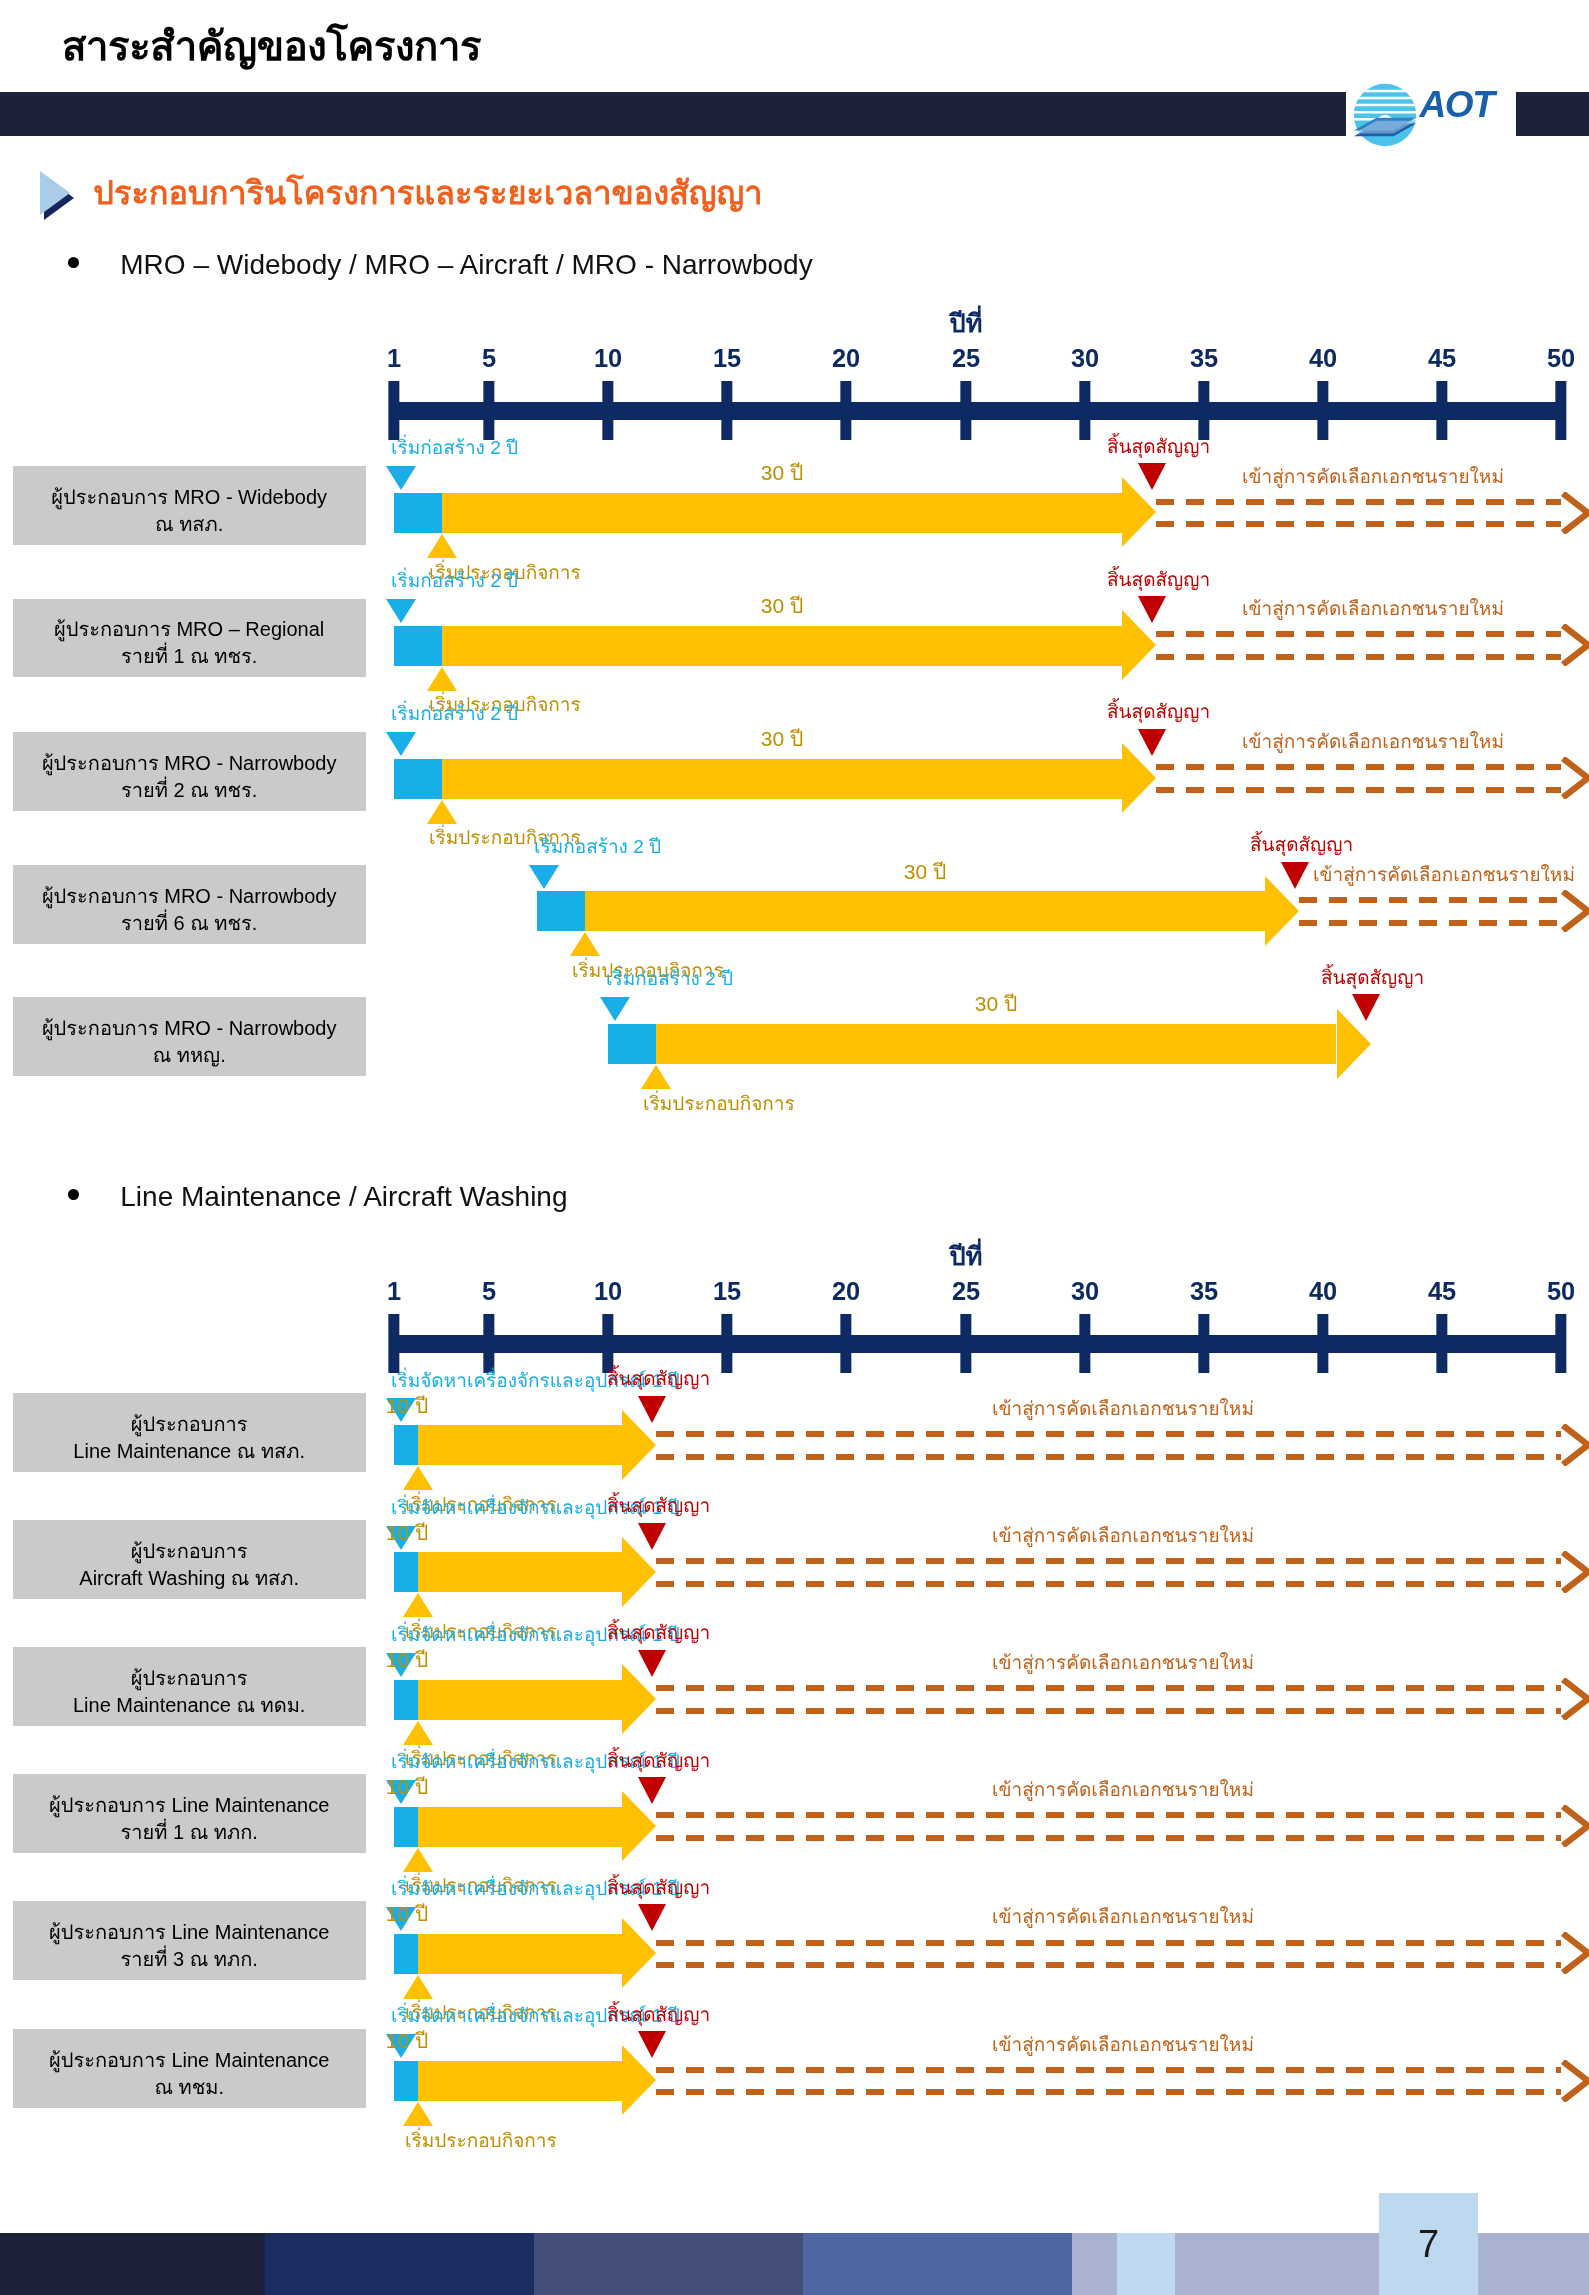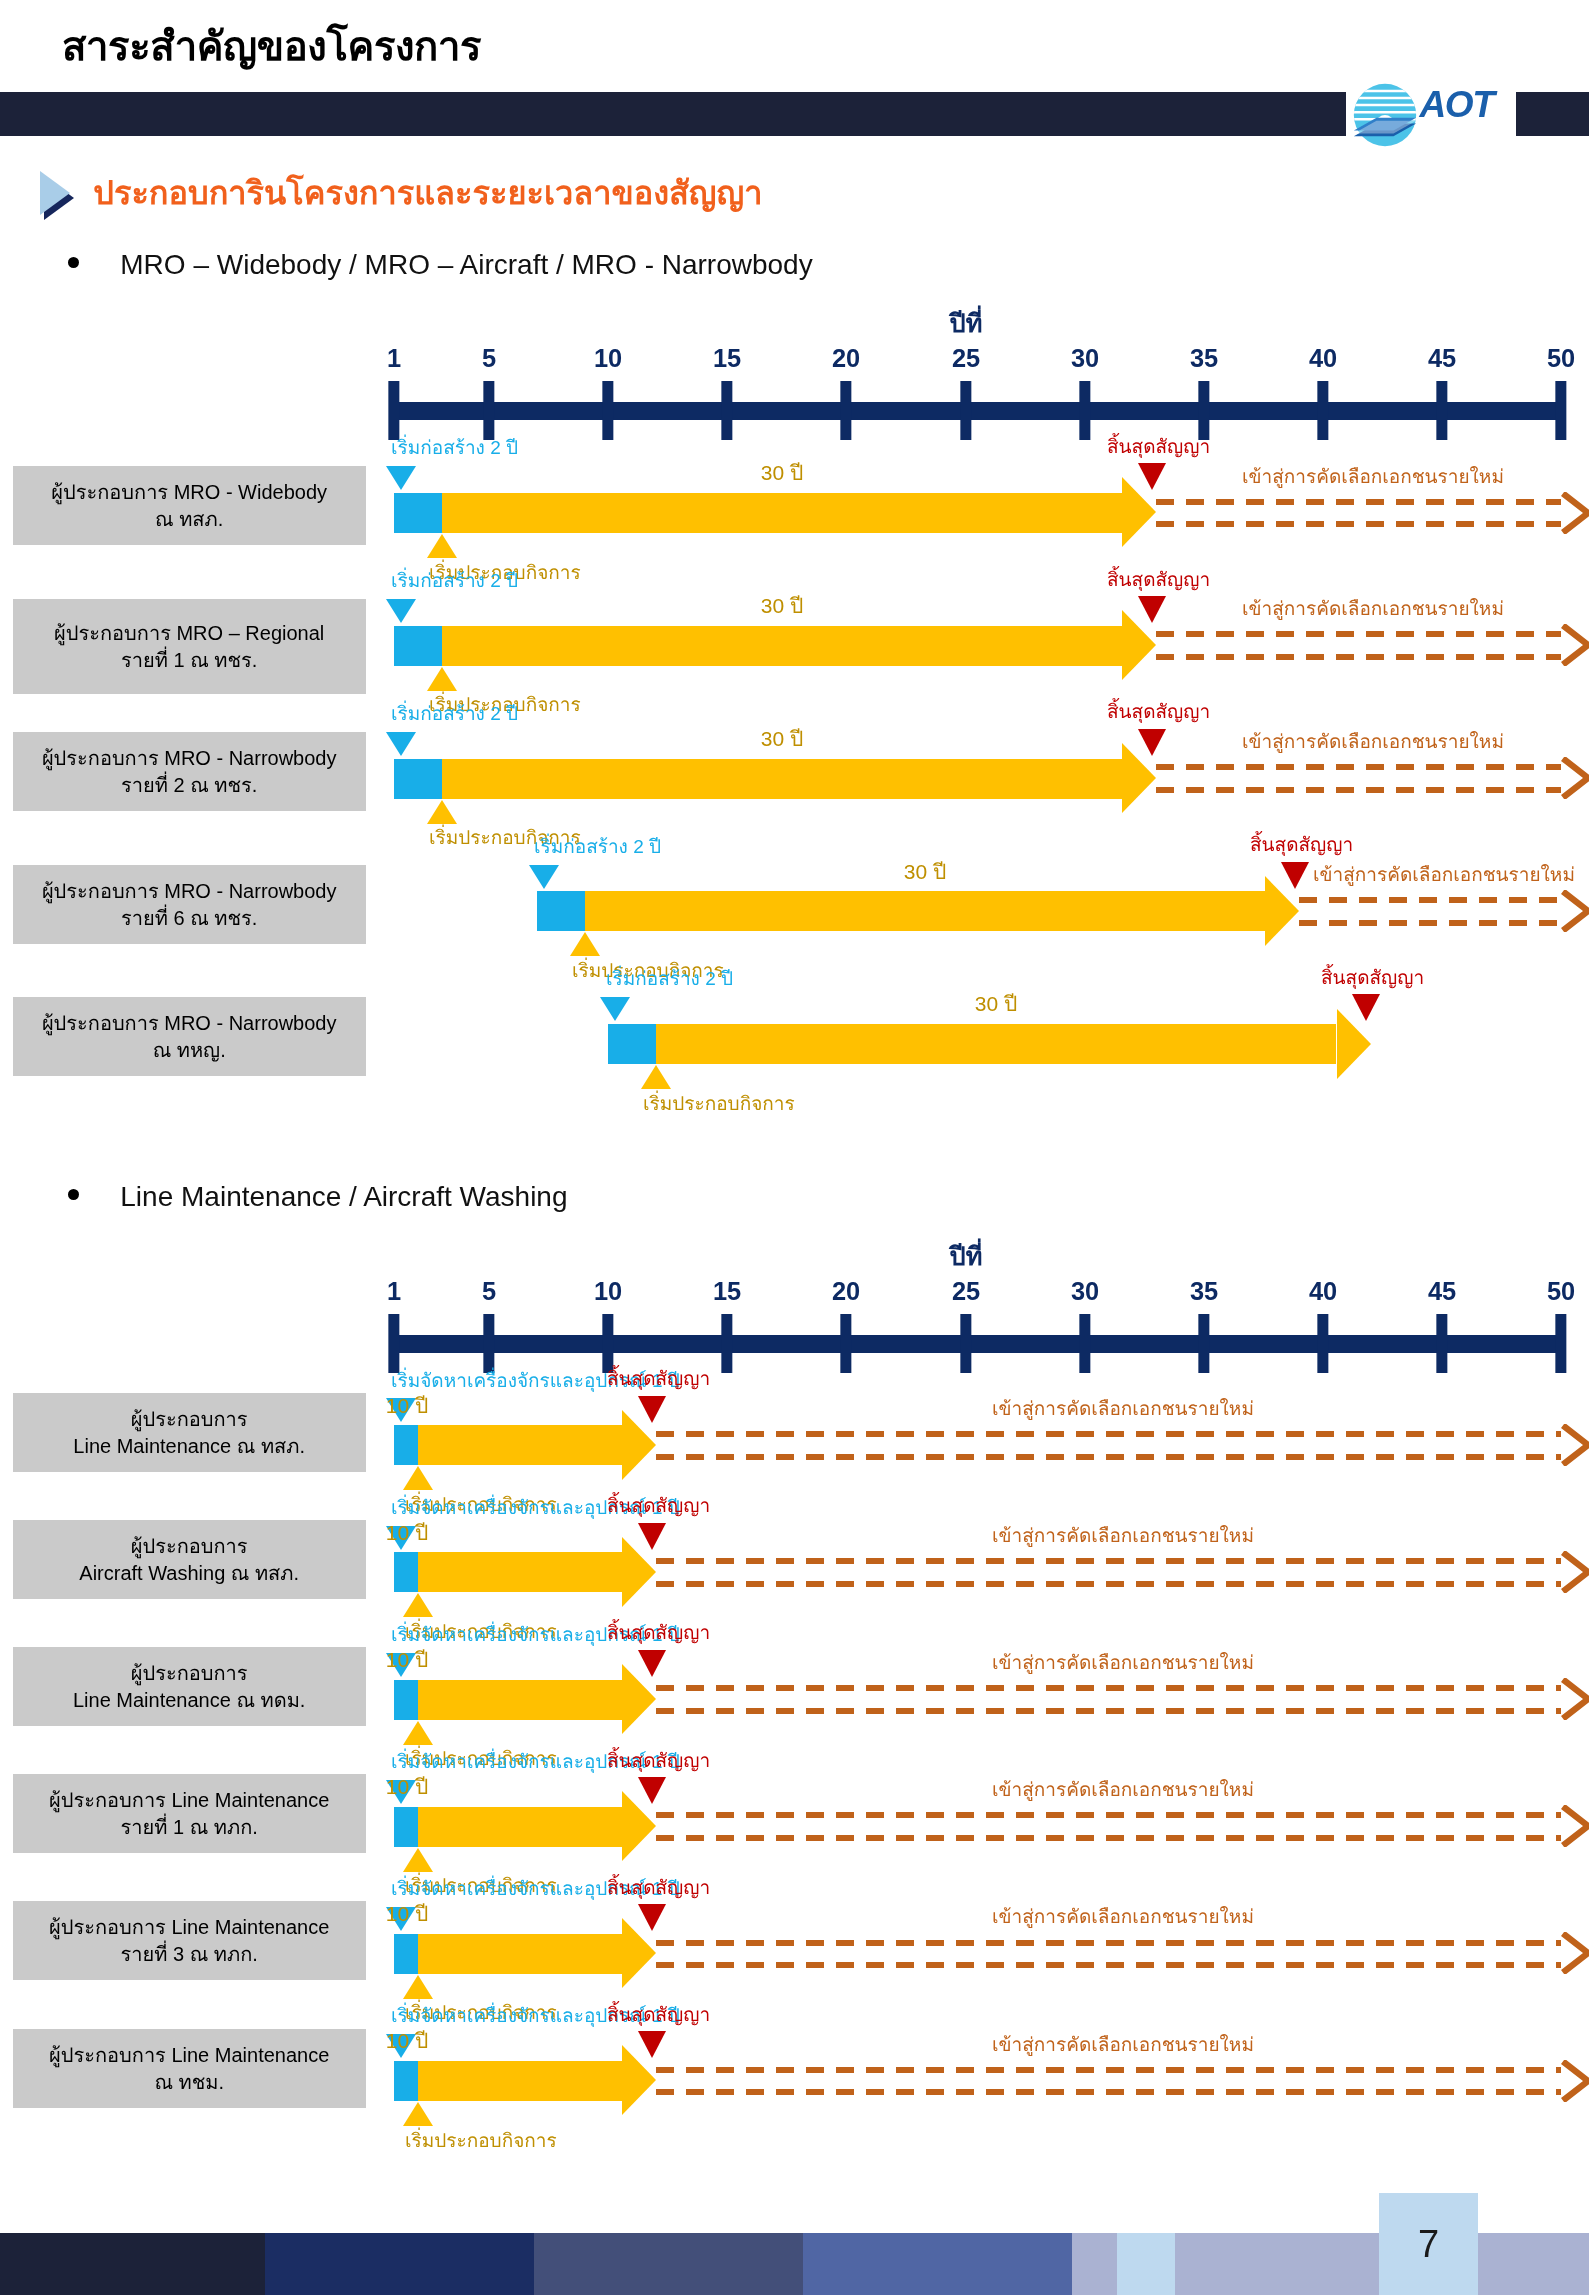--- a/index.html
+++ b/index.html
@@ -69,21 +69,21 @@
     transform:translateX(-50%); white-space:nowrap;
   }
   .axis-caption{
     position:absolute; font-size:25.4px; font-weight:bold; color:#0d2a63;
     transform:translateX(-50%); white-space:nowrap;
   }
 
   
   .rowlabel{
     position:absolute; background:#cacaca; color:#000;
-    display:flex; flex-direction:column; align-items:center; justify-content:center;
+    display:flex; flex-direction:column; align-items:center; justify-content:flex-end;
     text-align:center; font-size:20px; line-height:1.34; padding:7px 7px;
   }
   .rowlabel span{ display:block; white-space:nowrap; }
 
   
   .bar-blue{ position:absolute; background:#18AEE8; height:40px; }
   .bar-gold{ position:absolute; background:#FFC000; height:40px; }
   .bar-head{
     position:absolute; width:0;height:0;
     border-top:35px solid transparent; border-bottom:35px solid transparent;
@@ -217,21 +217,21 @@
     <div class="an an-cyan" style="left:391px; top:432px;">เริ่มก่อสร้าง 2 ปี</div>
     <div class="an an-dur an-c" style="left:782px; top:456px;">30 ปี</div>
     <div class="an an-gold" style="left:429px; top:557px;">เริ่มประกอบกิจการ</div>
     <div class="an an-red" style="left:1107px; top:431px;">สิ้นสุดสัญญา</div>
     <div class="dash-line" style="left:1156px; top:499px; width:405px;"></div>
     <div class="dash-line" style="left:1156px; top:521px; width:405px;"></div>
     <svg class="dash-arrow" viewBox="0 0 46 60" style="left:1560px; top:492px;">
       <path d="M4 2 L40 30 L4 58" fill="none" stroke="#C0621A" stroke-width="9"></path>
     </svg>
     <div class="an an-orange an-c" style="left:1373px; top:461px;">เข้าสู่การคัดเลือกเอกชนรายใหม่</div>
-    <div class="rowlabel" style="left:12.7px; top:599px; width:353px; height:95px;">
+    <div class="rowlabel" style="left:12.7px; top:599px; width:353px; height:78px;">
       <span>ผู้ประกอบการ MRO – Regional</span>
       <span>รายที่ 1 ณ ทชร.</span>
     </div>
     <div class="bar-blue" style="left:394px; top:626px; width:48px;"></div>
     <div class="bar-gold" style="left:442px; top:626px; width:680px;"></div>
     <div class="bar-head" style="left:1122px; top:610px;"></div>
     <div class="mk-down-cyan" style="left:401px; top:599px;"></div>
     <div class="mk-up-gold" style="left:442px; top:667px;"></div>
     <div class="mk-down-red" style="left:1152px; top:596px;"></div>
     <div class="an an-cyan" style="left:391px; top:565px;">เริ่มก่อสร้าง 2 ปี</div>

